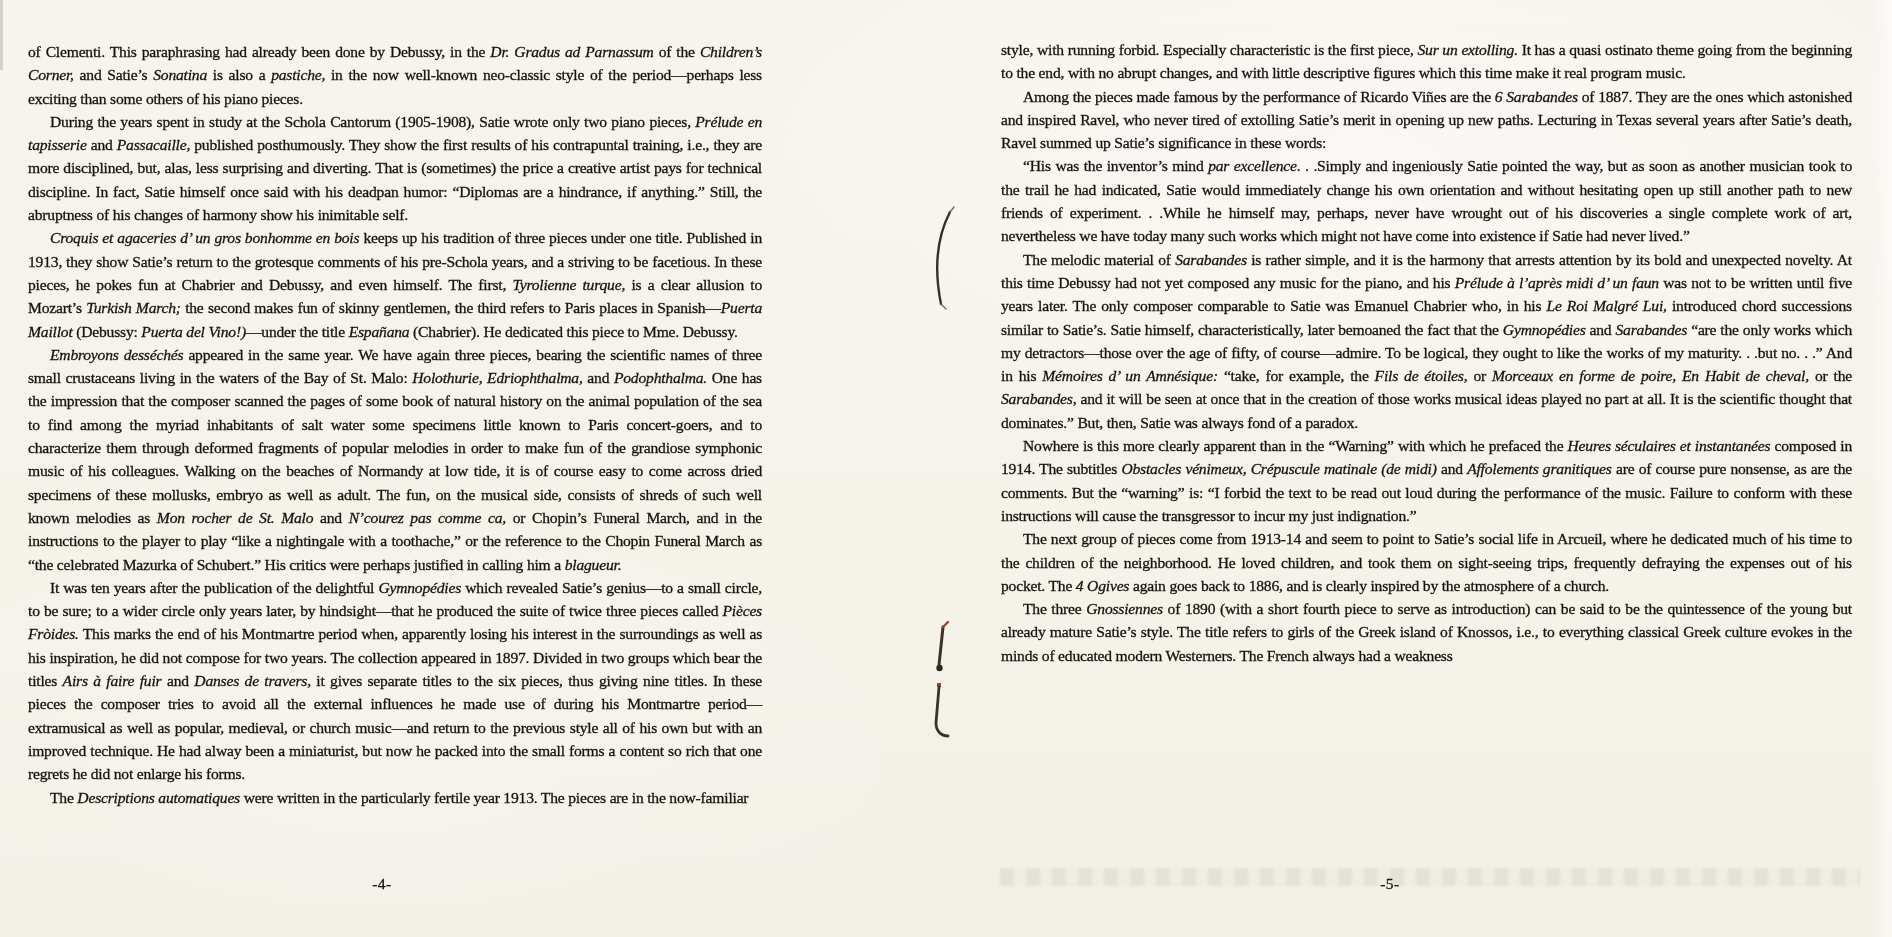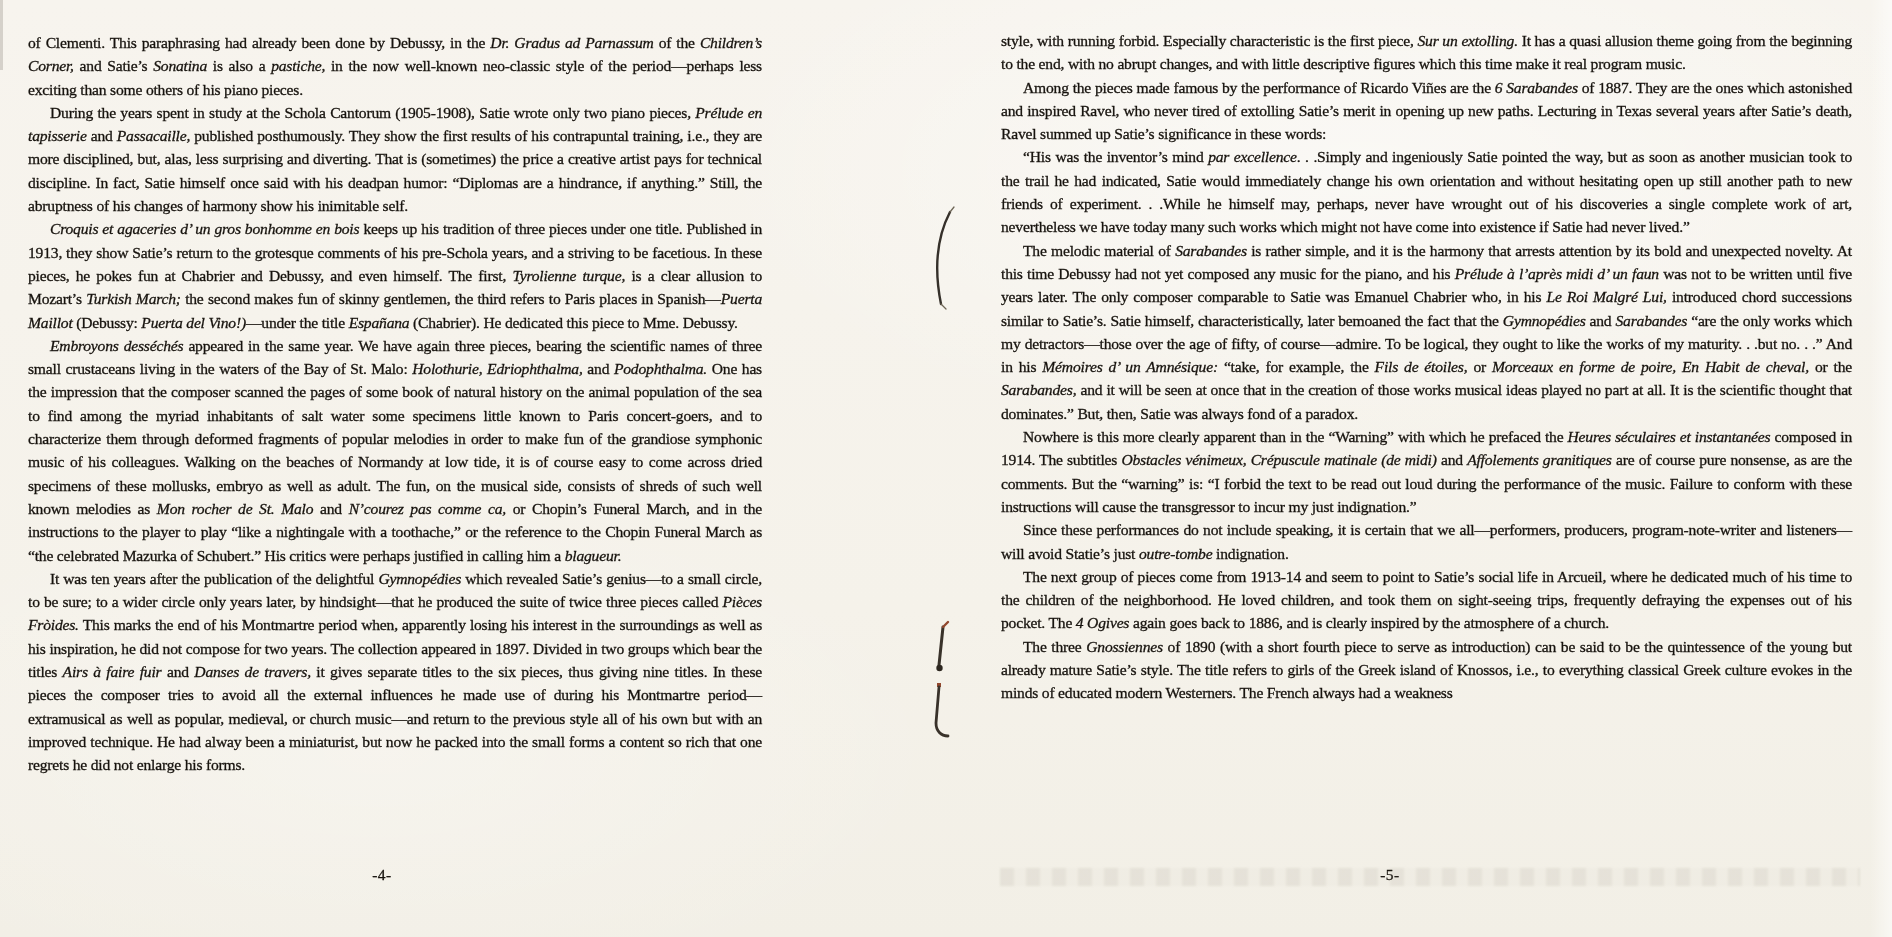--- a/index.html
+++ b/index.html
@@ -5,21 +5,21 @@
   html,body{margin:0;padding:0;}
   body{
     width:1892px;height:937px;position:relative;overflow:hidden;
     background:
       radial-gradient(1100px 480px at 72% 18%, rgba(255,255,255,0.45), rgba(255,255,255,0) 60%),
       radial-gradient(900px 400px at 20% 80%, rgba(255,255,255,0.25), rgba(255,255,255,0) 65%),
       linear-gradient(180deg,#f7f4ee 0%,#f5f2ea 65%,#f2efe6 100%);
     font-family:"Liberation Serif","DejaVu Serif",serif;
     color:#17130e;
   }
-  .page{position:absolute;top:0;height:800px;}
+  .page{position:absolute;top:9px;height:800px;}
   .page-left{left:0;width:930px;}
   .page-right{left:930px;width:962px;}
   .text-flow{
     position:absolute;
     text-align:justify;
     font-size:15.6px;line-height:23.3px;letter-spacing:-0.2px;
     -webkit-text-stroke:0.3px #17130e;
   }
   .page-left .text-flow{left:28px;top:31px;width:734px;}
   .page-right .text-flow{left:71px;top:29px;width:851px;}
@@ -53,32 +53,32 @@
 
 <div class="edge-dark"></div>
 
 <section class="page page-left">
   <div class="text-flow">
       <p class="para"><span>of Clementi. This paraphrasing had already been done by Debussy, in the </span><i>Dr. Gradus ad Parnassum</i><span> of the </span><i>Children’s Corner,</i><span> and Satie’s </span><i>Sonatina</i><span> is also a </span><i>pastiche,</i><span> in the now well-known neo-classic style of the period—perhaps less exciting than some others of his piano pieces.</span></p>
       <p class="para indent"><span>During the years spent in study at the Schola Cantorum (1905-1908), Satie wrote only two piano pieces, </span><i>Prélude en tapisserie</i><span> and </span><i>Passacaille,</i><span> published posthumously. They show the first results of his contrapuntal training, i.e., they are more disciplined, but, alas, less surprising and diverting. That is (sometimes) the price a creative artist pays for technical discipline. In fact, Satie himself once said with his deadpan humor: “Diplomas are a hindrance, if anything.” Still, the abruptness of his changes of harmony show his inimitable self.</span></p>
       <p class="para indent"><i>Croquis et agaceries d’ un gros bonhomme en bois</i><span> keeps up his tradition of three pieces under one title. Published in 1913, they show Satie’s return to the grotesque comments of his pre-Schola years, and a striving to be facetious. In these pieces, he pokes fun at Chabrier and Debussy, and even himself. The first, </span><i>Tyrolienne turque,</i><span> is a clear allusion to Mozart’s </span><i>Turkish March;</i><span> the second makes fun of skinny gentlemen, the third refers to Paris places in Spanish—</span><i>Puerta Maillot</i><span> (Debussy: </span><i>Puerta del Vino!)</i><span>—under the title </span><i>Españana</i><span> (Chabrier). He dedicated this piece to Mme. Debussy.</span></p>
       <p class="para indent"><i>Embroyons desséchés</i><span> appeared in the same year. We have again three pieces, bearing the scientific names of three small crustaceans living in the waters of the Bay of St. Malo: </span><i>Holothurie, Edriophthalma,</i><span> and </span><i>Podophthalma.</i><span> One has the impression that the composer scanned the pages of some book of natural history on the animal population of the sea to find among the myriad inhabitants of salt water some specimens little known to Paris concert-goers, and to characterize them through deformed fragments of popular melodies in order to make fun of the grandiose symphonic music of his colleagues. Walking on the beaches of Normandy at low tide, it is of course easy to come across dried specimens of these mollusks, embryo as well as adult. The fun, on the musical side, consists of shreds of such well known melodies as </span><i>Mon rocher de St. Malo</i><span> and </span><i>N’courez pas comme ca,</i><span> or Chopin’s Funeral March, and in the instructions to the player to play “like a nightingale with a toothache,” or the reference to the Chopin Funeral March as “the celebrated Mazurka of Schubert.” His critics were perhaps justified in calling him a </span><i>blagueur.</i></p>
       <p class="para indent"><span>It was ten years after the publication of the delightful </span><i>Gymnopédies</i><span> which revealed Satie’s genius—to a small circle, to be sure; to a wider circle only years later, by hindsight—that he produced the suite of twice three pieces called </span><i>Pièces Fròides.</i><span> This marks the end of his Montmartre period when, apparently losing his interest in the surroundings as well as his inspiration, he did not compose for two years. The collection appeared in 1897. Divided in two groups which bear the titles </span><i>Airs à faire fuir</i><span> and </span><i>Danses de travers,</i><span> it gives separate titles to the six pieces, thus giving nine titles. In these pieces the composer tries to avoid all the external influences he made use of during his Montmartre period—extramusical as well as popular, medieval, or church music—and return to the previous style all of his own but with an improved technique. He had alway been a miniaturist, but now he packed into the small forms a content so rich that one regrets he did not enlarge his forms.</span></p>
+      <p class="para indent"><span>The </span><i>Descriptions automatiques</i><span> were written in the particularly fertile year 1913. The pieces are in the now-familiar</span></p>
     </div>
   <div class="page-number">-4-</div>
 </section>
 
 <section class="page page-right">
   <div class="text-flow">
-      <p class="para"><span>style, with running forbid. Especially characteristic is the first piece, </span><i>Sur un extolling.</i><span> It has a quasi allusion theme going from the beginning to the end, with no abrupt changes, and with little descriptive figures which this time make it real program music.</span></p>
+      <p class="para"><span>style, with running forbid. Especially characteristic is the first piece, </span><i>Sur un extolling.</i><span> It has a quasi ostinato theme going from the beginning to the end, with no abrupt changes, and with little descriptive figures which this time make it real program music.</span></p>
       <p class="para indent"><span>Among the pieces made famous by the performance of Ricardo Viñes are the </span><i>6 Sarabandes</i><span> of 1887. They are the ones which astonished and inspired Ravel, who never tired of extolling Satie’s merit in opening up new paths. Lecturing in Texas several years after Satie’s death, Ravel summed up Satie’s significance in these words:</span></p>
       <p class="para indent"><span>“His was the inventor’s mind </span><i>par excellence</i><span>. . .Simply and ingeniously Satie pointed the way, but as soon as another musician took to the trail he had indicated, Satie would immediately change his own orientation and without hesitating open up still another path to new friends of experiment. . .While he himself may, perhaps, never have wrought out of his discoveries a single complete work of art, nevertheless we have today many such works which might not have come into existence if Satie had never lived.”</span></p>
       <p class="para indent"><span>The melodic material of </span><i>Sarabandes</i><span> is rather simple, and it is the harmony that arrests attention by its bold and unexpected novelty. At this time Debussy had not yet composed any music for the piano, and his </span><i>Prélude à l’après midi d’ un faun</i><span> was not to be written until five years later. The only composer comparable to Satie was Emanuel Chabrier who, in his </span><i>Le Roi Malgré Lui,</i><span> introduced chord successions similar to Satie’s. Satie himself, characteristically, later bemoaned the fact that the </span><i>Gymnopédies</i><span> and </span><i>Sarabandes</i><span> “are the only works which my detractors—those over the age of fifty, of course—admire. To be logical, they ought to like the works of my maturity. . .but no. . .” And in his </span><i>Mémoires d’ un Amnésique:</i><span> “take, for example, the </span><i>Fils de étoiles,</i><span> or </span><i>Morceaux en forme de poire, En Habit de cheval,</i><span> or the </span><i>Sarabandes,</i><span> and it will be seen at once that in the creation of those works musical ideas played no part at all. It is the scientific thought that dominates.” But, then, Satie was always fond of a paradox.</span></p>
       <p class="para indent"><span>Nowhere is this more clearly apparent than in the “Warning” with which he prefaced the </span><i>Heures séculaires et instantanées</i><span> composed in 1914. The subtitles </span><i>Obstacles vénimeux, Crépuscule matinale (de midi)</i><span> and </span><i>Affolements granitiques</i><span> are of course pure nonsense, as are the comments. But the “warning” is: “I forbid the text to be read out loud during the performance of the music. Failure to conform with these instructions will cause the transgressor to incur my just indignation.”</span></p>
-      <p class="para indent"><span>Since these performances do not include speaking, it is certain that we all—performers, producers, program-note-writer and listeners—will avoid Statie’s just </span><i>outre-tombe</i><span> indignation.</span></p>
       <p class="para indent"><span>The next group of pieces come from 1913-14 and seem to point to Satie’s social life in Arcueil, where he dedicated much of his time to the children of the neighborhood. He loved children, and took them on sight-seeing trips, frequently defraying the expenses out of his pocket. The </span><i>4 Ogives</i><span> again goes back to 1886, and is clearly inspired by the atmosphere of a church.</span></p>
       <p class="para indent"><span>The three </span><i>Gnossiennes</i><span> of 1890 (with a short fourth piece to serve as introduction) can be said to be the quintessence of the young but already mature Satie’s style. The title refers to girls of the Greek island of Knossos, i.e., to everything classical Greek culture evokes in the minds of educated modern Westerners. The French always had a weakness</span></p>
     </div>
   <div class="page-number">-5-</div>
 </section>
 
 <svg class="binding-mark" style="left:925px;top:203px;" width="34" height="118">
   <path d="M 25 9 C 12 34, 9 66, 16 101" fill="none" stroke="#35302a" stroke-width="2.4" stroke-linecap="round"></path>
   <path d="M 25 9 l 4 -5" fill="none" stroke="#6e6556" stroke-width="1.3" stroke-linecap="round"></path>
   <path d="M 16 101 l 5 5" fill="none" stroke="#6e6556" stroke-width="1.3" stroke-linecap="round"></path>

